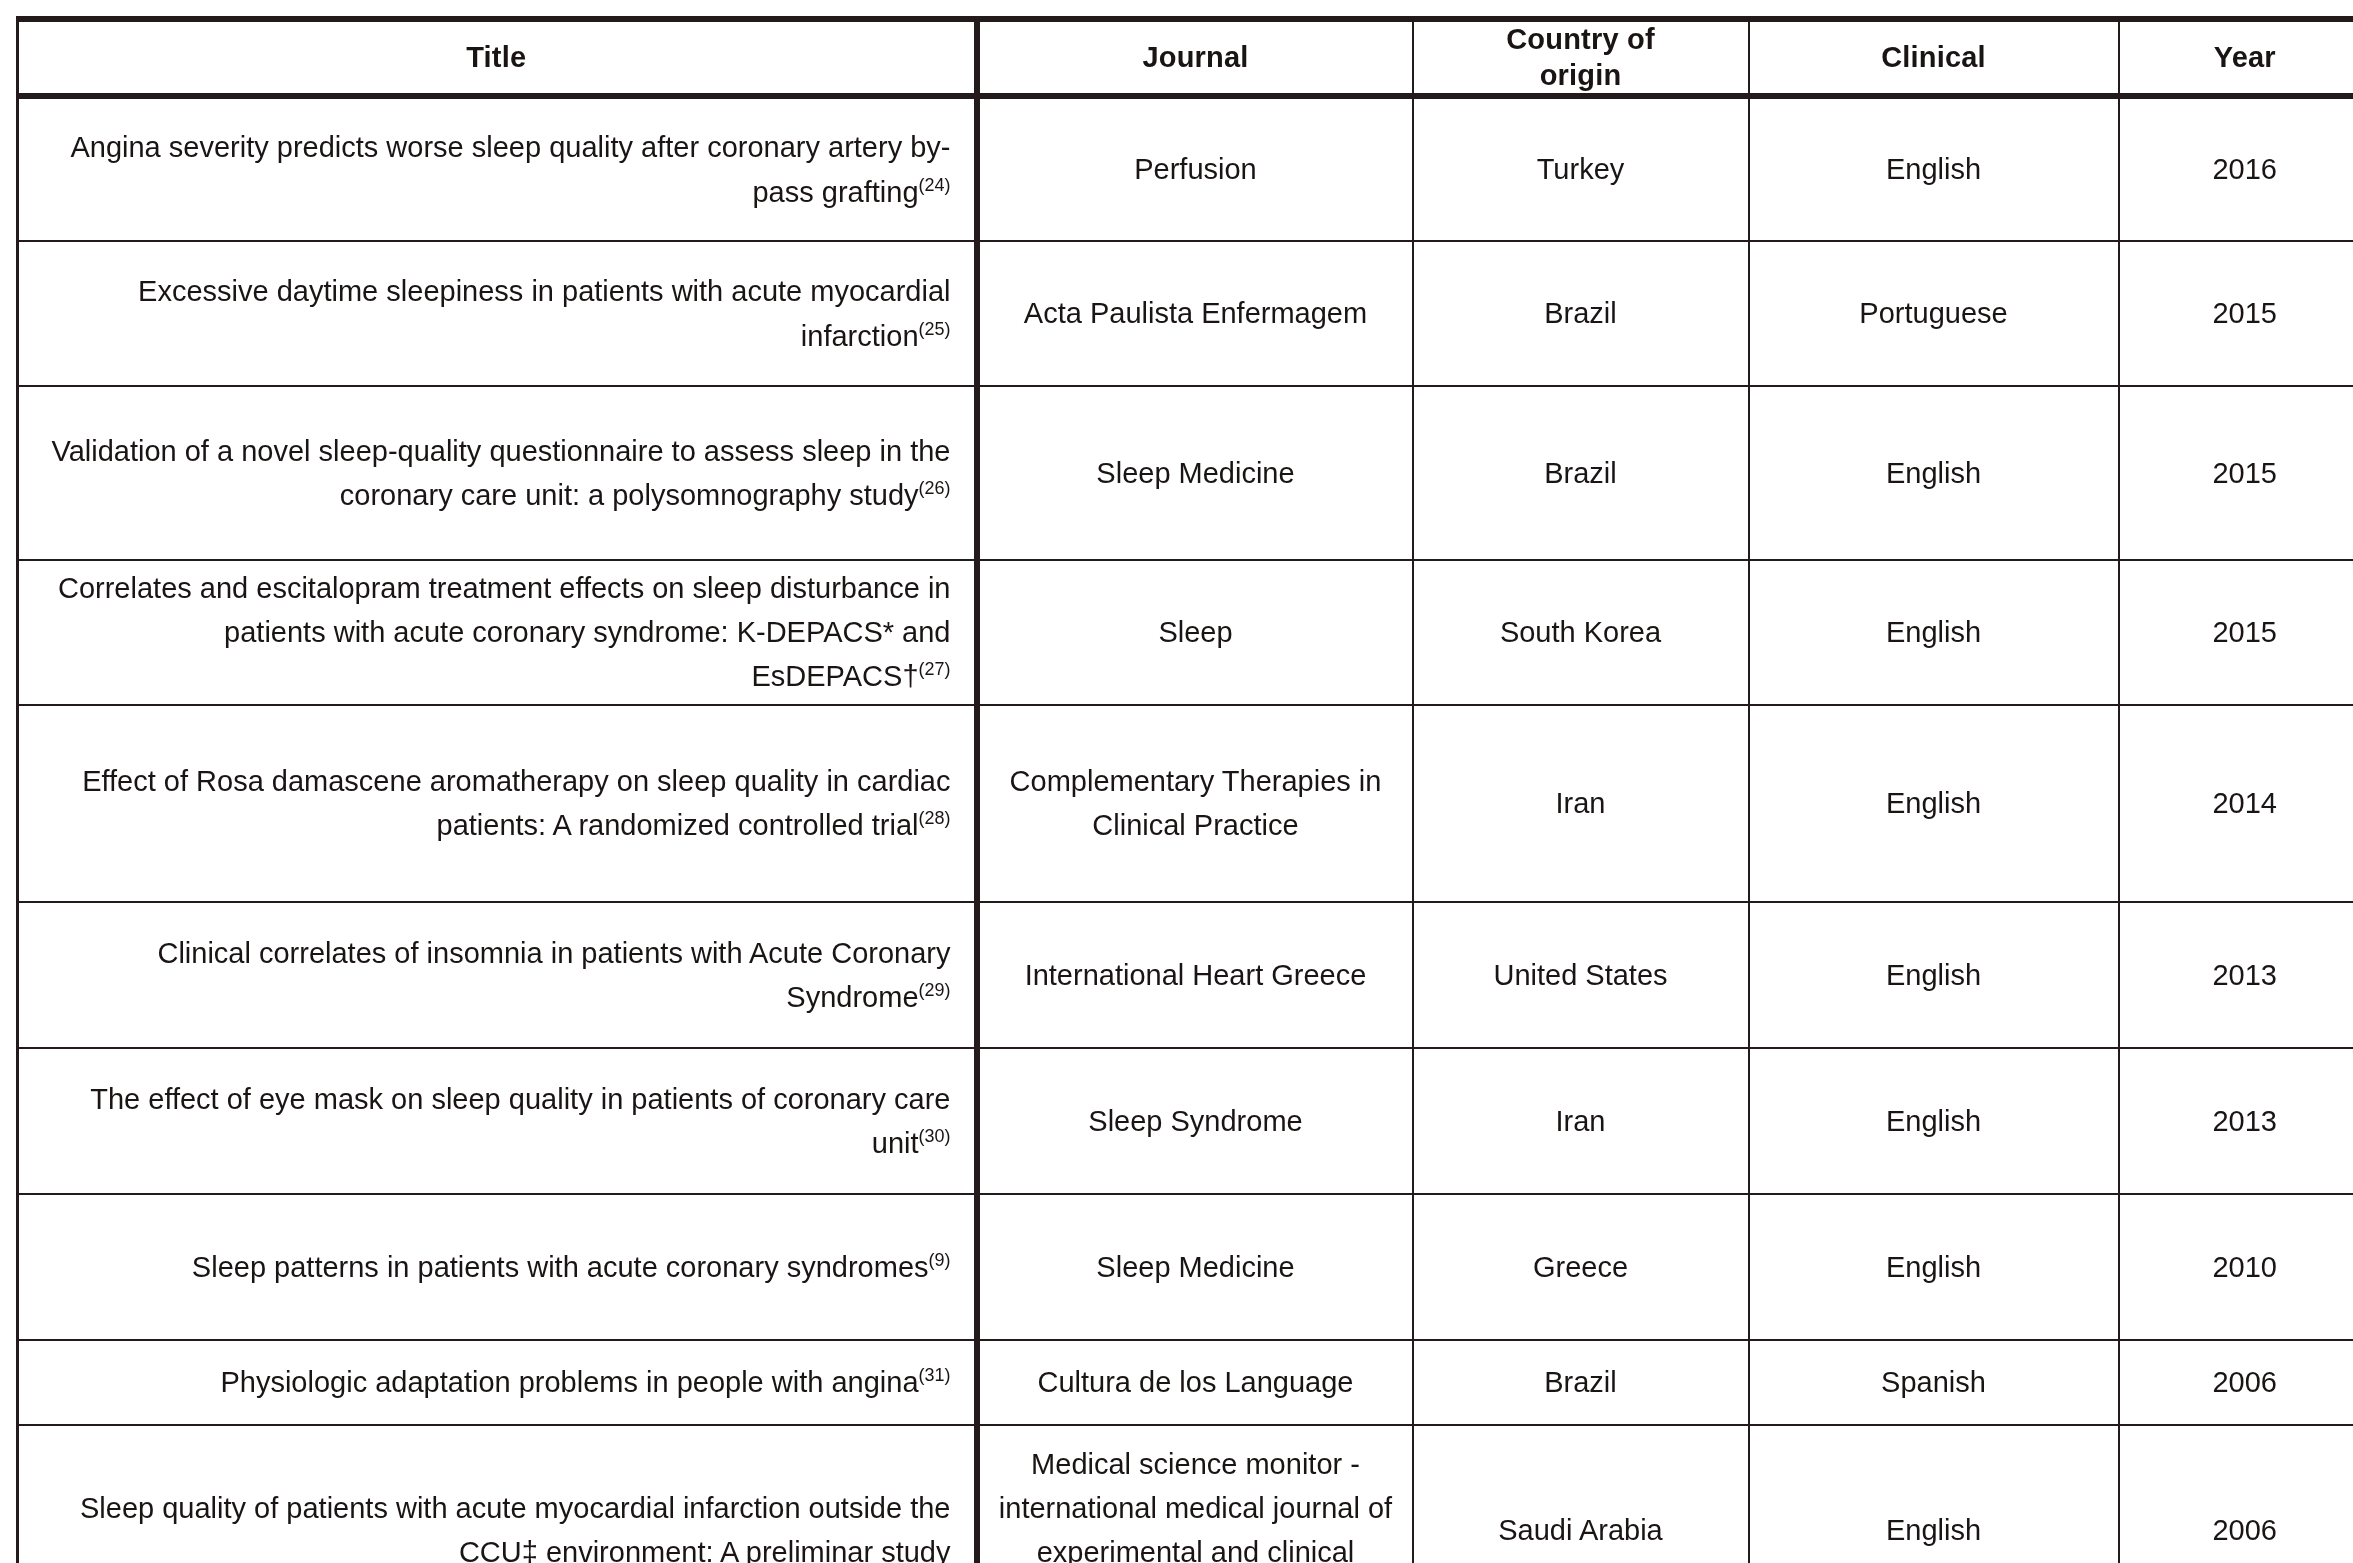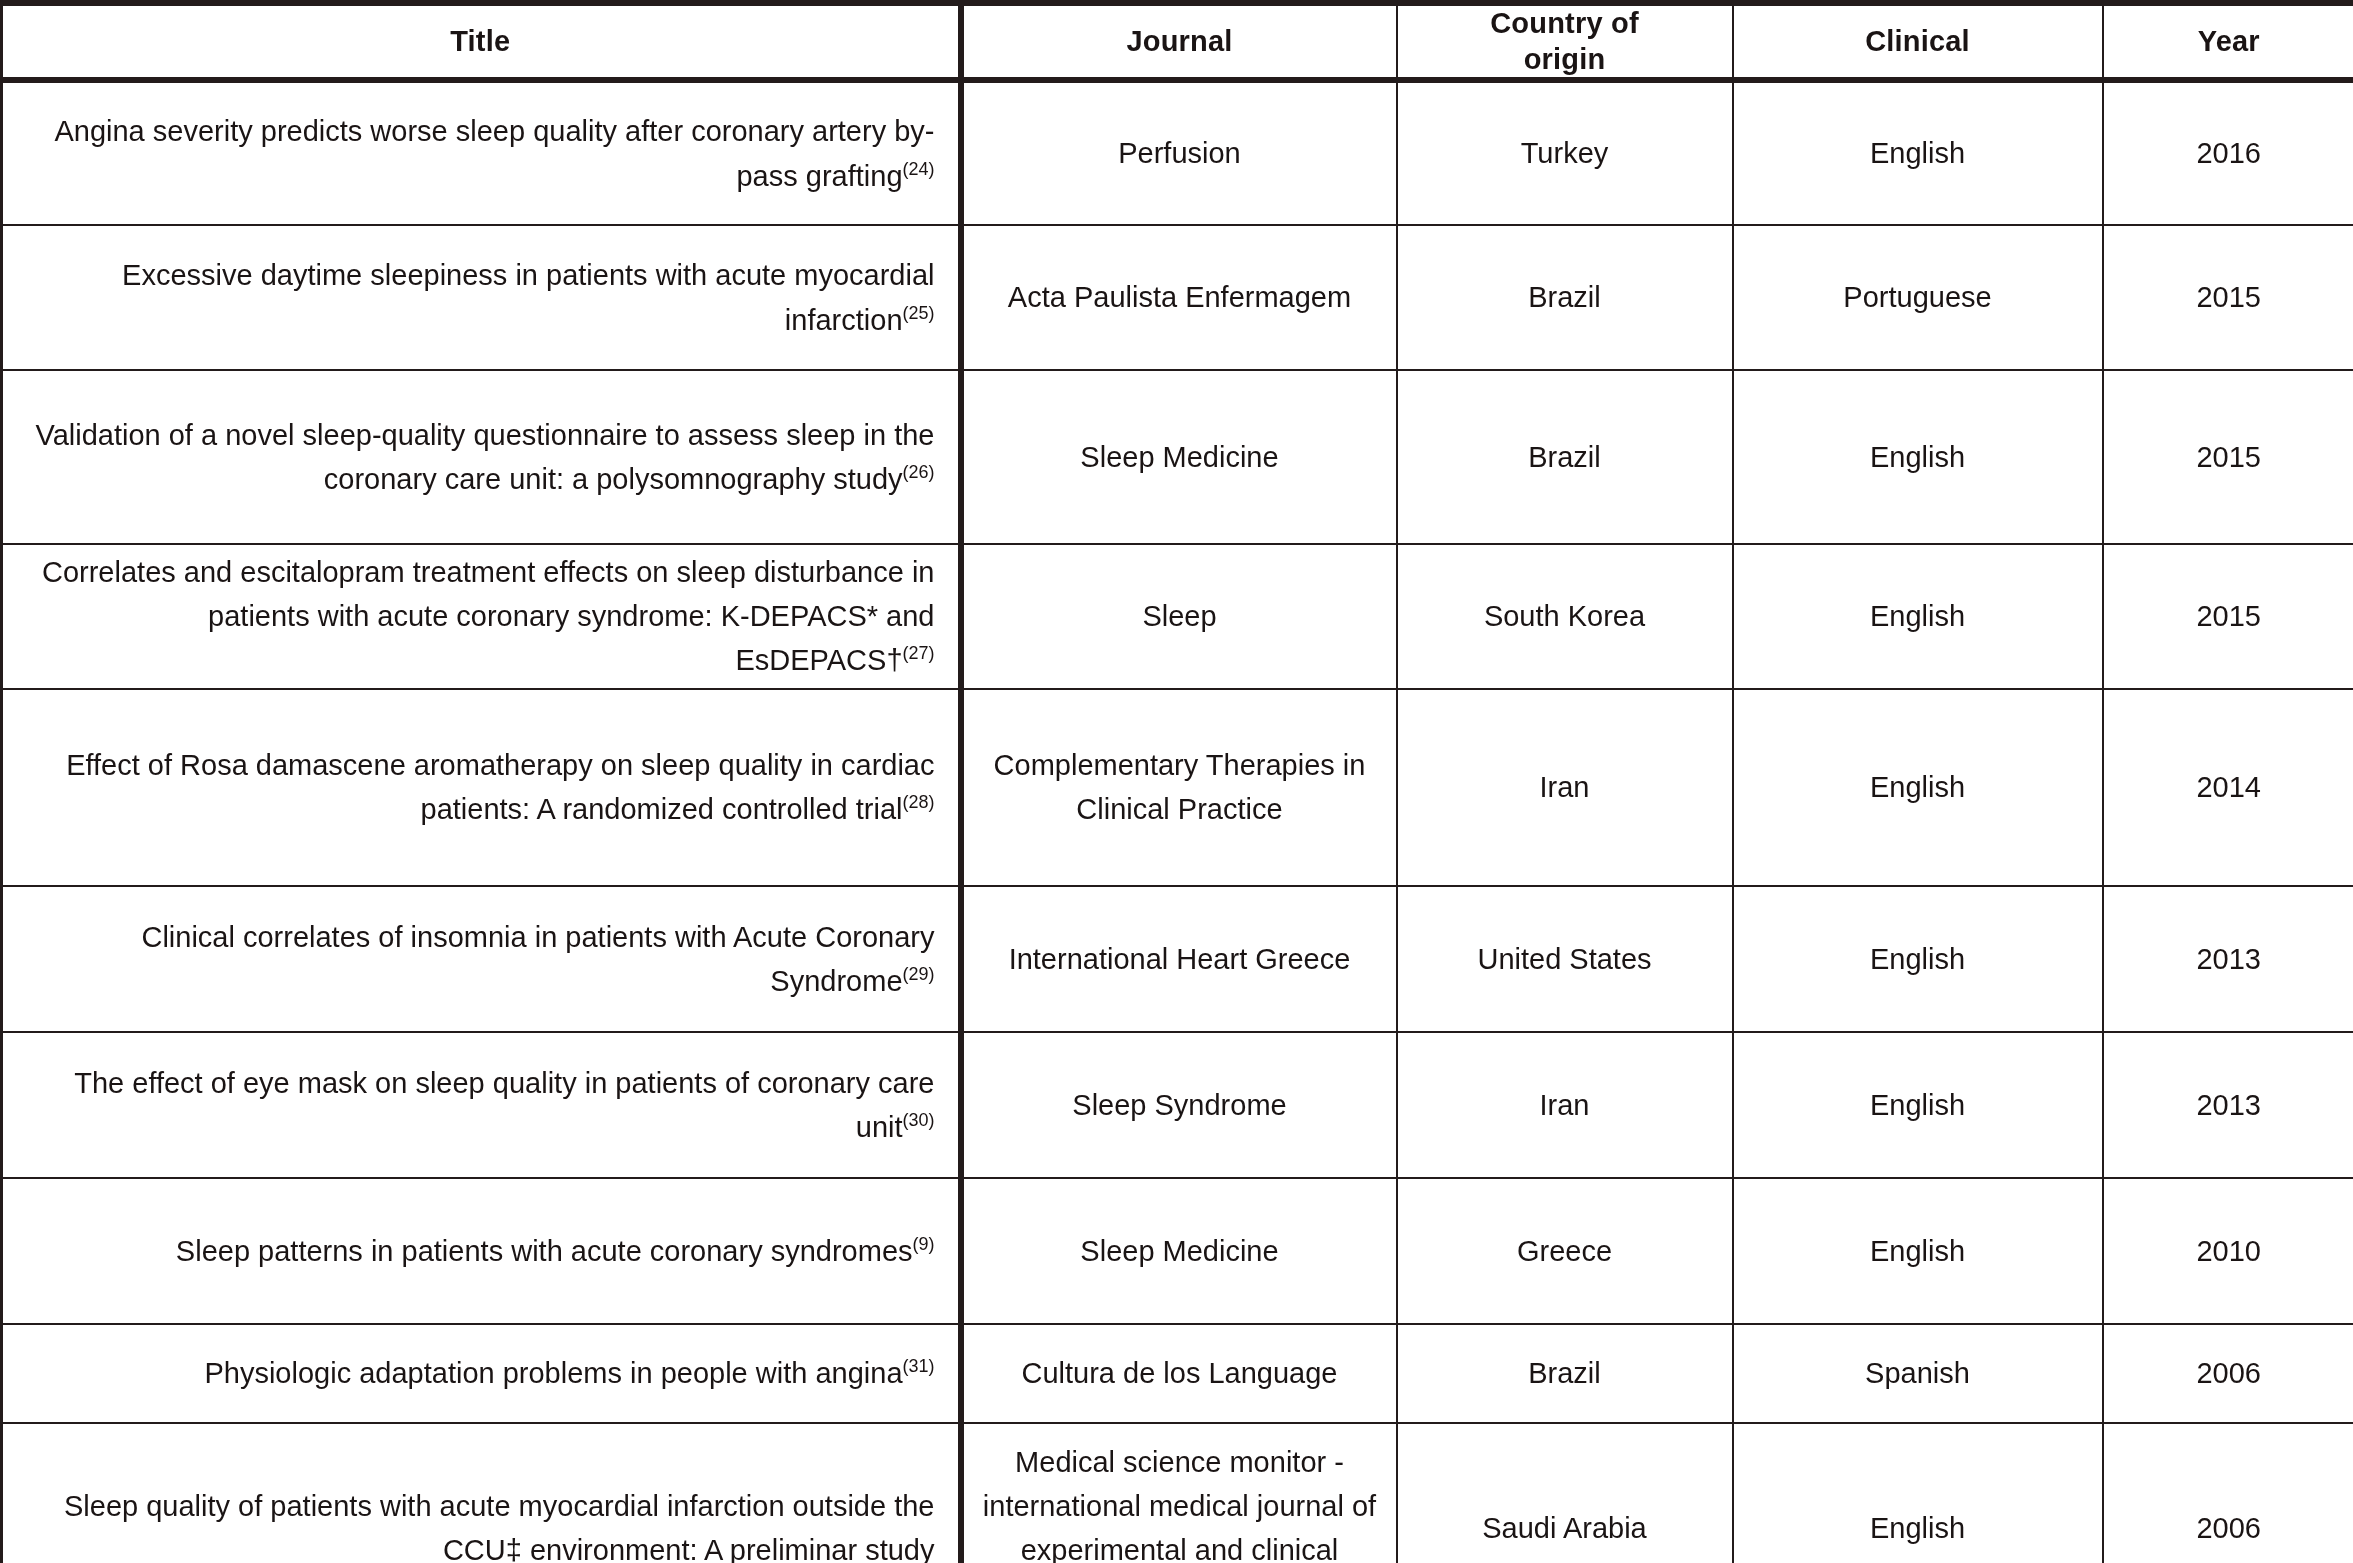--- a/index.html
+++ b/index.html
@@ -12,21 +12,21 @@
     height: 1564px;
     font-family: "Liberation Sans", sans-serif;
     color: #1a1414;
     -webkit-font-smoothing: antialiased;
   }
 
   .table-wrap {
     width: 2354px;
     height: 1564px;
     box-sizing: border-box;
-    padding: 0;
+    padding: 16px;
   }
 
   table.lit-table {
     width: 2354px;
     height: 1564px;
     border-collapse: collapse;
     table-layout: fixed;
     box-sizing: border-box;
     border-top: 6.1px solid #231b1b;
     border-bottom: 6.1px solid #231b1b;
@@ -95,21 +95,21 @@
 
   
   tbody tr.r0 td { height: 145px; }
   tbody tr.r1 td { height: 145px; }
   tbody tr.r2 td { height: 174px; }
   tbody tr.r3 td { height: 144px; }
   tbody tr.r4 td { height: 197px; }
   tbody tr.r5 td { height: 146px; }
   tbody tr.r6 td { height: 146px; }
   tbody tr.r7 td { height: 146px; }
-  tbody tr.r8 td { height: 99px; }
+  tbody tr.r8 td { height: 85px; }
   tbody tr.r9 td { height: 213px; }
 
   .cell-text { display: block; }
   .cell-title .cell-text { max-width: 915px; }
 
   sup.ref {
     font-size: 0.62em;
     vertical-align: super;
     line-height: 0;
   }

